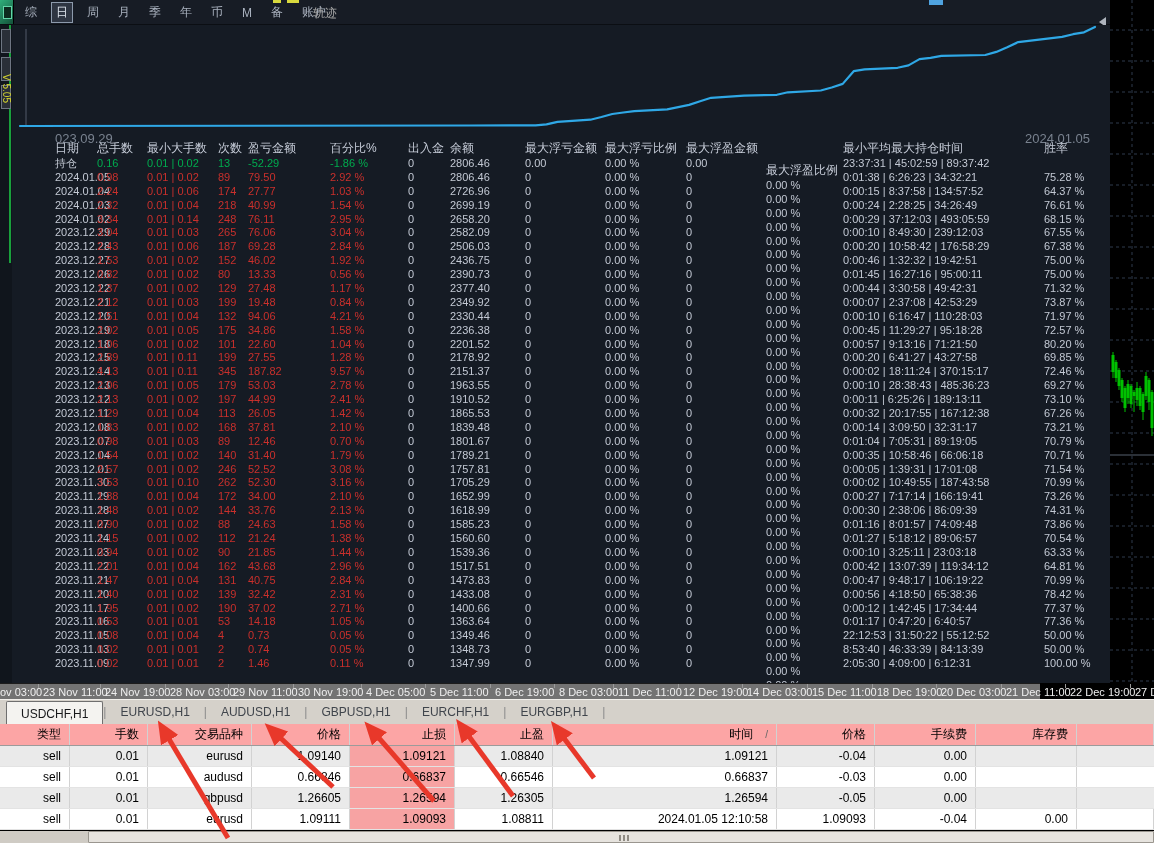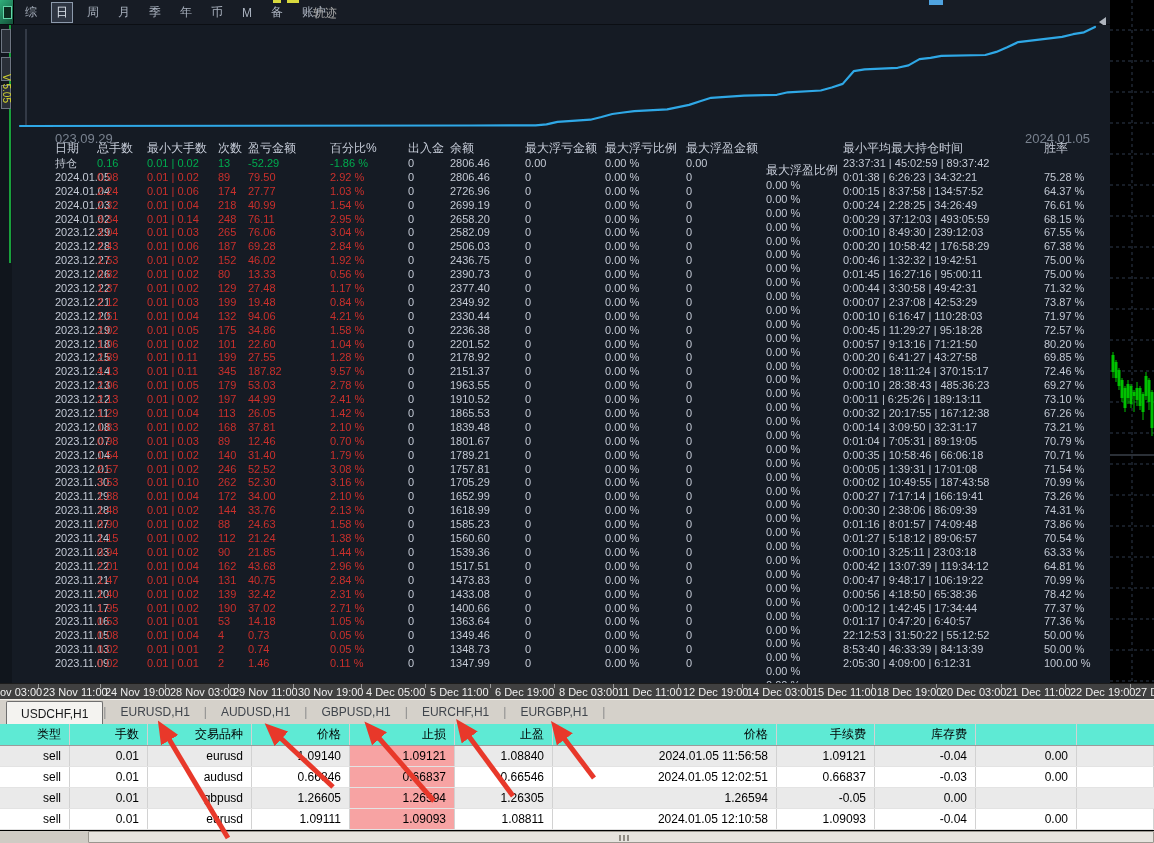--- a/index.html
+++ b/index.html
@@ -41,34 +41,34 @@
   .c4{left:236px;} .c5{left:318px;} .c6{left:396px;} .c7{left:438px;}
   .c8{left:513px;} .c9{left:593px;} .c10{left:674px;}.c11{left:754px;margin-top:22px;}
   .c12{left:831px;}.c13{left:1032px;}
   .gry{color:#c3c9d4;} .red{color:#c9302c;} .grn{color:#00ab4e;}
 
   
   .right-strip{position:absolute;left:1110px;top:0;width:44px;height:683px;background:#000;}
   .right-strip svg{position:absolute;left:0;top:0;}
 
   
-  .time-axis{position:absolute;left:0;top:683px;width:1154px;height:16px;background:#404040;border-top:1px solid #1c1c1c;}
+  .time-axis{position:absolute;left:0;top:683px;width:1040px;height:16px;background:#737373;border-top:1px solid #1c1c1c;}
   .axl{position:absolute;top:2px;color:#efefef;font-size:11px;white-space:nowrap;}
   .tick{position:absolute;top:0;width:1px;height:4px;background:#9a9a9a;}
 
   
   .tabbar{position:absolute;left:0;top:699px;width:1154px;height:25px;background:#d5d1ca;border-top:1px solid #f2f0ec;display:flex;align-items:stretch;padding-left:6px;}
   .tab{color:#40454c;font-size:12px;padding:5px 14px 0 14px;white-space:nowrap;cursor:default;}
   .tab.sel{background:#f4f3f0;border:1px solid #6f6f6f;border-bottom:none;color:#17181a;margin-top:1px;border-radius:2px 2px 0 0;}
   .tsep{color:#8b8b8b;padding-top:5px;font-size:12px;}
 
   
   .positions{position:absolute;left:0;top:724px;width:1154px;background:#fff;font-size:12px;color:#000;}
   .prow{display:grid;grid-template-columns:70px 78px 104px 98px 105px 98px 224px 98px 101px 101px 77px;height:21px;align-items:center;}
-  .prow.head{height:22px;border-bottom:1px solid #9b9b9b;background:#5eead4;font-size:12px;}
+  .prow.head{height:22px;border-bottom:1px solid #9b9b9b;background:#fca5a5;font-size:12px;}
   .pcell{text-align:right;padding-right:8px;border-right:1px solid #d2d2d2;height:100%;display:flex;align-items:center;justify-content:flex-end;white-space:nowrap;}
   .prow.alt{background:#eaeaea;}
   .pcell.pink{background:#f7a3a3;}
   .sort-ind{color:#666;font-size:10px;margin-left:12px;}
   .prow:not(.head){border-bottom:1px solid #e3e3e3;}
 
   
   .hscroll{position:absolute;left:0;top:831px;width:1154px;height:12px;background:#cfcbc4;}
   .hthumb{position:absolute;left:88px;top:0;width:1066px;height:12px;background:#e6e3de;border:1px solid #9a968f;border-radius:1px;}
   .grip{position:absolute;left:530px;top:3px;width:14px;height:6px;display:flex;gap:2px;}
@@ -846,46 +846,45 @@
     </div>
 
   <div class="positions">
       <div class="prow head">
         <div class="pcell">类型</div>
         <div class="pcell">手数</div>
         <div class="pcell">交易品种</div>
         <div class="pcell">价格</div>
         <div class="pcell">止损</div>
         <div class="pcell">止盈</div>
+        <div class="pcell">时间<span class="sort-ind">/</span></div>
         <div class="pcell">价格</div>
         <div class="pcell">手续费</div>
         <div class="pcell">库存费</div>
         <div class="pcell"></div>
       </div>
       <div class="prow alt">
         <div class="pcell">sell</div>
         <div class="pcell">0.01</div>
         <div class="pcell">eurusd</div>
         <div class="pcell">1.09140</div>
         <div class="pcell pink">1.09121</div>
         <div class="pcell">1.08840</div>
-        <div class="pcell">2024.01.05 11:56:58</div>
         <div class="pcell">1.09121</div>
         <div class="pcell">-0.04</div>
         <div class="pcell">0.00</div>
         <div class="pcell"></div>
       </div>
       <div class="prow">
         <div class="pcell">sell</div>
         <div class="pcell">0.01</div>
         <div class="pcell">audusd</div>
         <div class="pcell">0.66846</div>
         <div class="pcell pink">0.66837</div>
         <div class="pcell">0.66546</div>
-        <div class="pcell">2024.01.05 12:02:51</div>
         <div class="pcell">0.66837</div>
         <div class="pcell">-0.03</div>
         <div class="pcell">0.00</div>
         <div class="pcell"></div>
       </div>
       <div class="prow alt">
         <div class="pcell">sell</div>
         <div class="pcell">0.01</div>
         <div class="pcell">gbpusd</div>
         <div class="pcell">1.26605</div>

